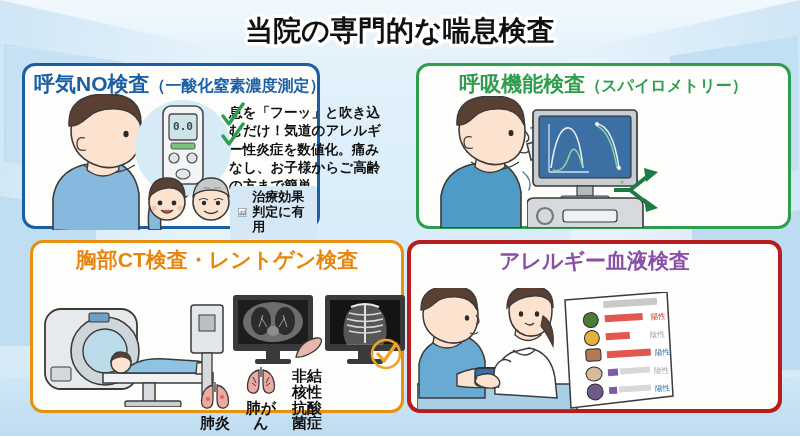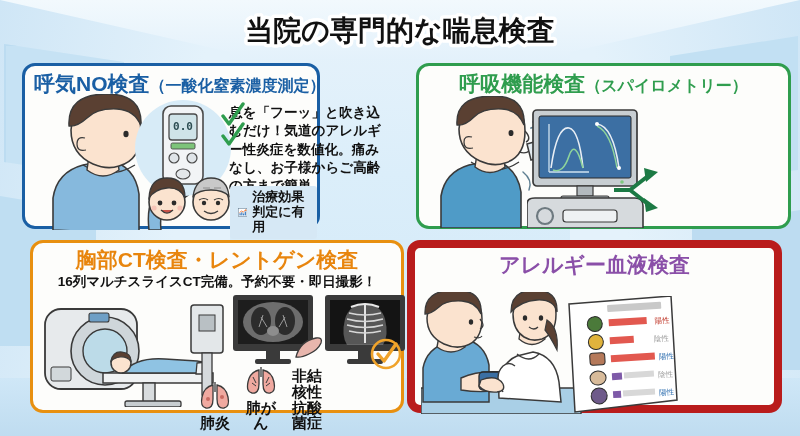--- a/index.html
+++ b/index.html
@@ -34,21 +34,21 @@
     clip-path:polygon(108px 0,0 18px,0 160px,108px 160px);}
   .bg-floor{position:absolute;left:0;bottom:0;width:800px;height:58px;
     background:linear-gradient(180deg,#cfe7f7,#bfdcf0);}
   .bg-stripe{position:absolute;background:rgba(255,255,255,.45);}
 
   
   .panel{position:absolute;background:#fdfdfb;border-radius:13px;box-sizing:border-box;}
   .p1{left:22px;top:63px;width:298px;height:166px;border:3px solid #1a5fa4;padding-left:9px;}
   .p2{left:416px;top:63px;width:375px;height:166px;border:3px solid #2f9d4e;}
   .p3{left:22px;top:240px;width:374px;height:173px;border:3px solid #e89010;margin-left:8px;}
-  .p4{left:407px;top:240px;width:375px;height:173px;border:8px solid #b91c1c;}
+  .p4{left:407px;top:240px;width:375px;height:173px;border:4px solid #b91c1c;}
 
   .ptitle{text-align:center;font-weight:bold;line-height:1.05;white-space:nowrap;}
   .p1 .ptitle{color:#1a5fa4;font-size:21px;margin-top:7px;}
   .p2 .ptitle{color:#2f9d4e;font-size:21px;margin-top:7px;}
   .p3 .ptitle{color:#e8850d;font-size:21px;margin-top:6px;}
   .p4 .ptitle{color:#8a4fa8;font-size:21px;margin-top:6px;}
   .ptitle .sub{font-size:16px;}
 
   .psubline{text-align:center;font-weight:bold;font-size:13.5px;color:#111;margin-top:2px;}
 
@@ -223,21 +223,20 @@
       <path d="M0 24 L16 24 L34 10" fill="none" stroke="#1c7a44" stroke-width="4" stroke-linecap="round"></path>
       <path d="M16 24 L34 38" fill="none" stroke="#1c7a44" stroke-width="4" stroke-linecap="round"></path>
       <polygon points="44,6 30,2 32,16" fill="#1c7a44"></polygon>
       <polygon points="44,42 30,32 32,46" fill="#1c7a44"></polygon>
     </svg>
 
   </div>
 
   <div class="panel p3">
     <div class="ptitle">胸部CT検査・レントゲン検査</div>
-    <div class="psubline">16列マルチスライスCT完備。予約不要・即日撮影！</div>
 
     <svg class="art" style="left:6px;top:52px;" width="192" height="112">
 
       <rect x="6" y="14" width="92" height="80" rx="16" fill="#e7eaec" stroke="#3a3a3a" stroke-width="1.8"></rect>
       <ellipse cx="66" cy="56" rx="34" ry="34" fill="#cfd6da" stroke="#3a3a3a" stroke-width="1.6"></ellipse>
       <ellipse cx="66" cy="56" rx="22" ry="22" fill="#bcdbe8" stroke="#3a3a3a" stroke-width="1.4"></ellipse>
       <rect x="50" y="18" width="20" height="9" rx="2" fill="#6e9fc6" stroke="#3a3a3a" stroke-width="1.1"></rect>
       <rect x="12" y="72" width="20" height="14" rx="2" fill="#d2d8db" stroke="#3a3a3a" stroke-width="1"></rect>
 
       <path d="M64 78 L174 78 L174 88 L64 88 Z" fill="#f0f2f3" stroke="#3a3a3a" stroke-width="1.5"></path>

